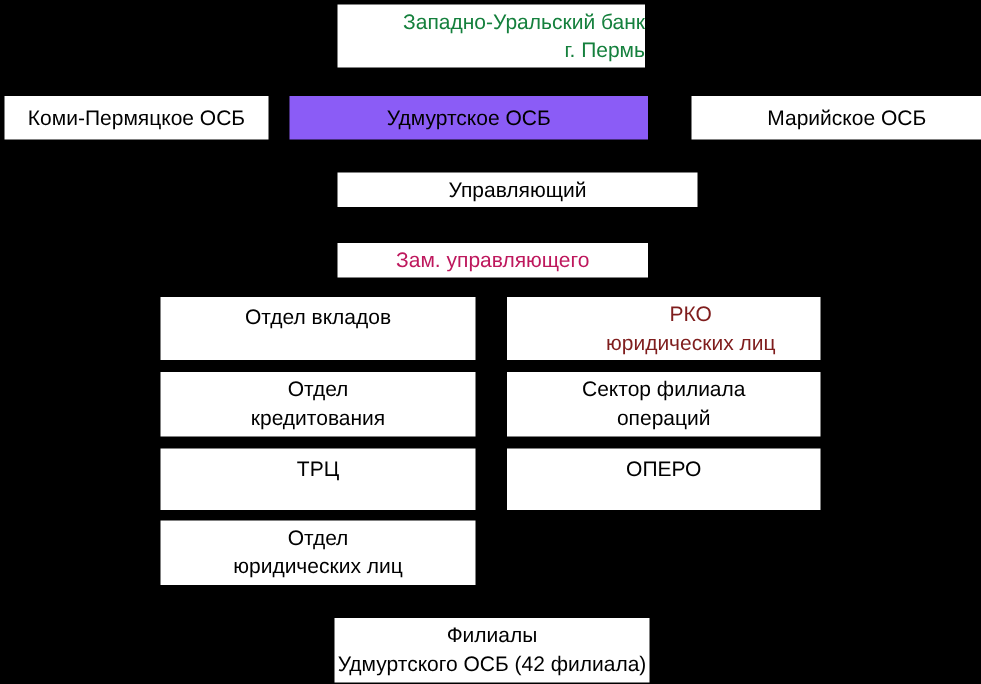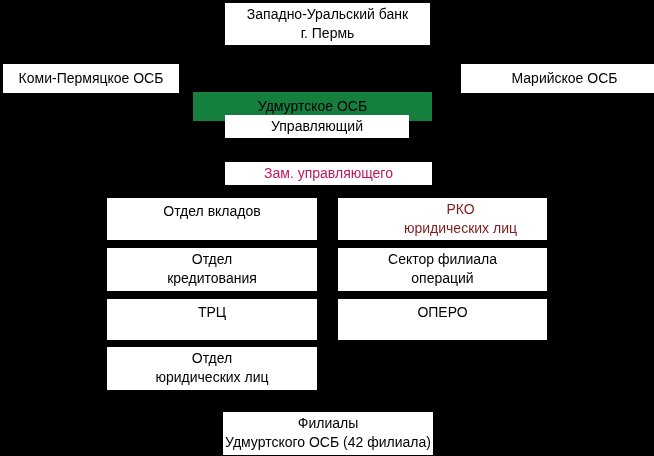--- a/index.html
+++ b/index.html
@@ -24,46 +24,46 @@
     line-height: 19px;
     box-sizing: border-box;
   }
   .node span { display: block; }
 
   
   #n-head     { left: 225px; top: 3px;   width: 205px; height: 42px; padding-top: 2px; }
   #n-komi     { left: 3px;   top: 64px;  width: 176px; height: 29px; padding-top: 5px; }
   #n-udmurt   { left: 193px; top: 64px;  width: 239px; height: 29px; padding-top: 5px; }
   #n-mari     { left: 461px; top: 64px;  width: 207px; height: 29px; padding-top: 5px; }
-  #n-manager  { left: 225px; top: 115px; width: 184px; height: 23px; padding-top: 2px; }
+  #n-manager  { left: 225px; top: 115px; width: 240px; height: 23px; padding-top: 2px; }
   #n-deputy   { left: 225px; top: 162px; width: 207px; height: 23px; padding-top: 2px; }
   #n-deposits { left: 107px; top: 198px; width: 210px; height: 42px; padding-top: 4px; }
   #n-rko      { left: 338px; top: 198px; width: 209px; height: 42px; padding-top: 2px; }
   #n-credit   { left: 107px; top: 248px; width: 210px; height: 43px; padding-top: 2px; }
   #n-currency { left: 338px; top: 248px; width: 209px; height: 43px; padding-top: 2px; }
   #n-trc      { left: 107px; top: 299px; width: 210px; height: 41px; padding-top: 4px; }
   #n-opero    { left: 338px; top: 299px; width: 209px; height: 41px; padding-top: 4px; }
   #n-legal    { left: 107px; top: 347px; width: 210px; height: 43px; padding-top: 2px; }
   #n-branches { left: 223px; top: 412px; width: 210px; height: 43px; padding-top: 2px; }
 </style>
 </head>
 <body>
 
 <div id="canvas" style="background: rgb(0, 0, 0);">
 
-  <div class="node" id="n-head" style="background: rgb(255, 255, 255); color: #000000;">
+  <div class="node" id="n-head" style="background: rgb(255, 255, 255); color: #15803d; text-align: right;">
     <span>Западно-Уральский банк</span>
     <span>г. Пермь</span>
   </div>
 
   <div class="node" id="n-komi" style="background: #ffffff; color: rgb(0, 0, 0);">
     <span>Коми-Пермяцкое ОСБ</span>
   </div>
 
-  <div class="node" id="n-udmurt" style="background: #15803d; color: rgb(0, 0, 0); margin-top: 28px;">
+  <div class="node" id="n-udmurt" style="background: #8b5cf6; color: rgb(0, 0, 0);">
     <span>Удмуртское ОСБ</span>
   </div>
 
   <div class="node" id="n-mari" style="background: rgb(255, 255, 255); color: rgb(0, 0, 0);">
     <span>Марийское ОСБ</span>
   </div>
 
   <div class="node" id="n-manager" style="background: rgb(255, 255, 255); color: rgb(0, 0, 0);">
     <span>Управляющий</span>
   </div>

